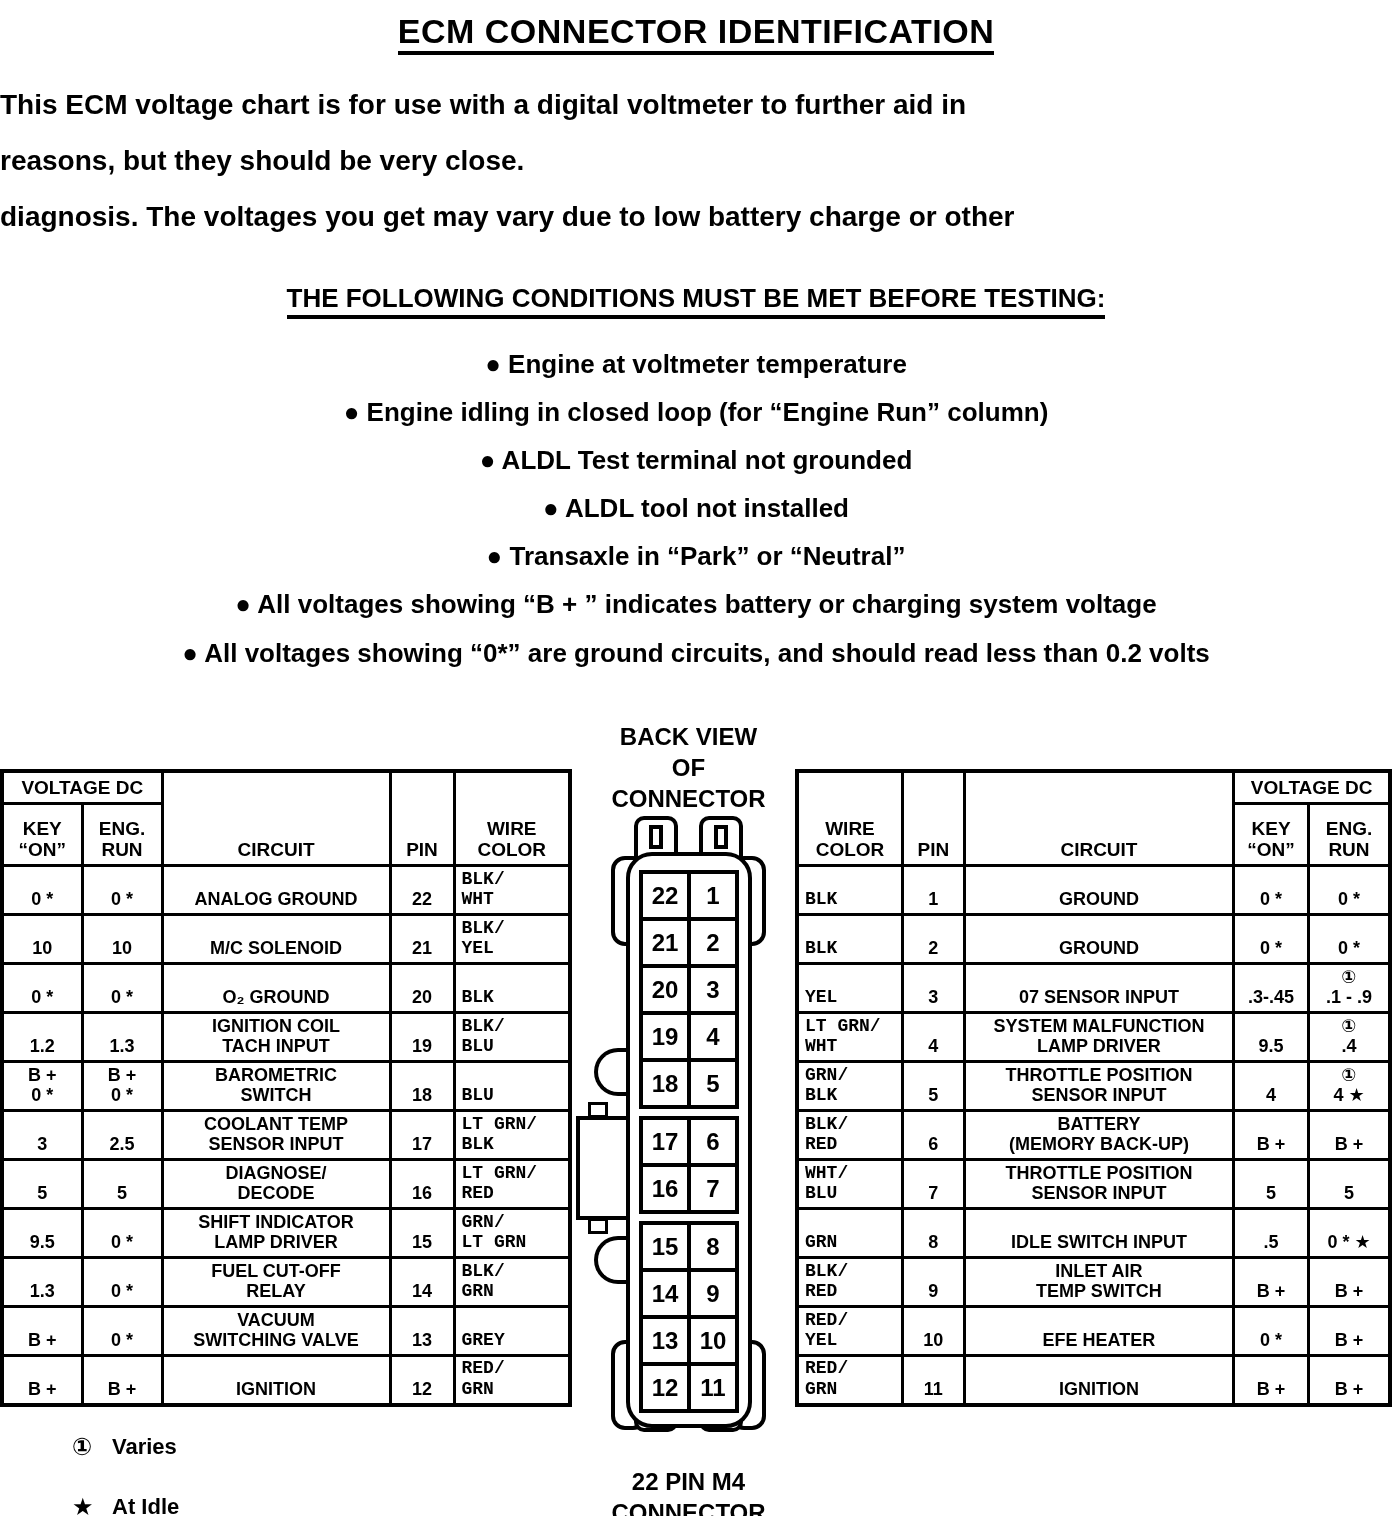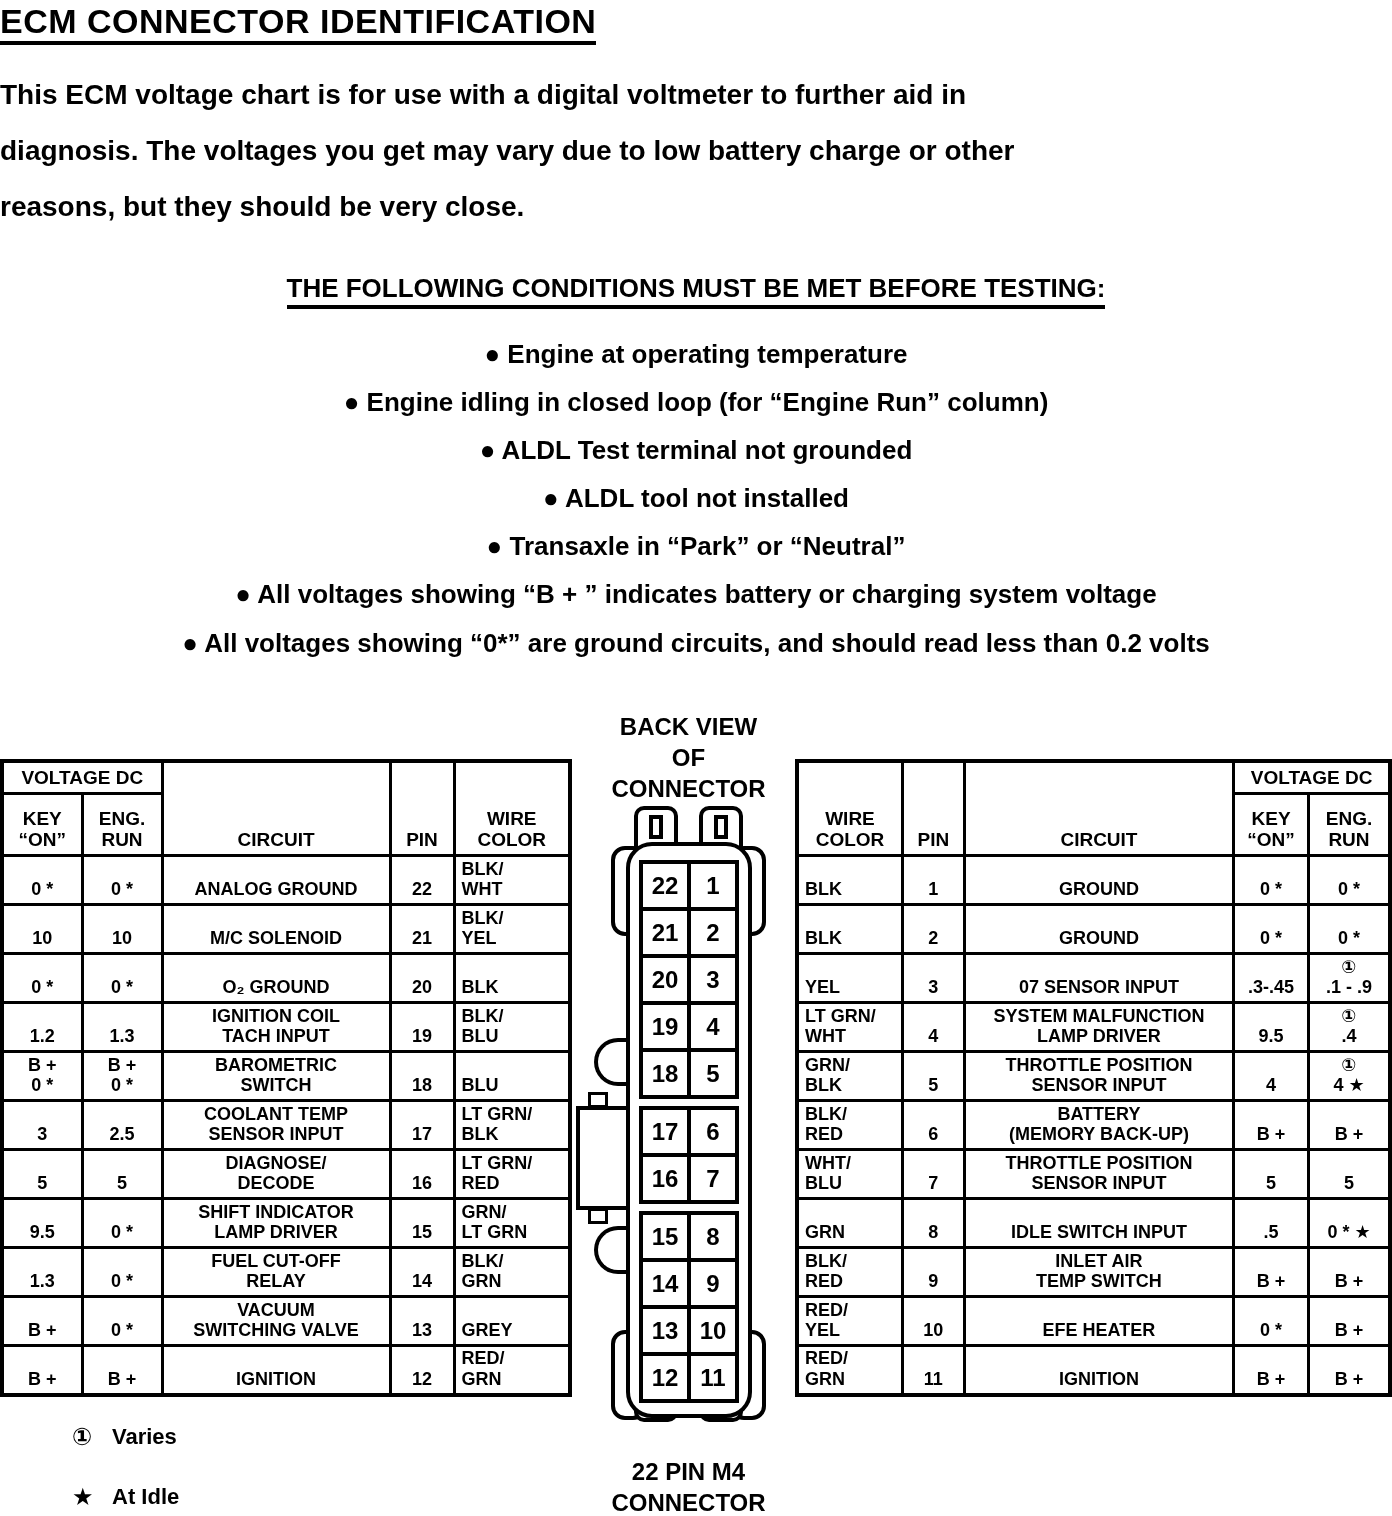--- a/index.html
+++ b/index.html
@@ -5,21 +5,21 @@
   * { box-sizing: border-box; }
   html,body { margin:0; padding:0; }
   body {
     width:1392px; height:1516px; background:#ffffff; color:#000000;
     font-family:"Liberation Sans","DejaVu Sans",sans-serif;
     font-weight:700; overflow:hidden;
   }
   .page { position:relative; width:1392px; height:1516px; }
 
   
-  .title { text-align:left; font-size:34px; padding-top:2px; letter-spacing:0.5px; }
+  .title { text-align:center; font-size:34px; padding-top:12px; letter-spacing:0.5px; }
   .title .ul { border-bottom:4px solid #000; padding-bottom:1px; }
   .intro { text-align:left; font-size:28px; margin-top:26px; line-height:2.0; }
   .cond-head { text-align:center; font-size:26px; margin-top:38px; }
   .cond-head .ul { border-bottom:4px solid #000; padding-bottom:2px; }
   .bullets { text-align:center; font-size:26px; margin-top:26px; line-height:1.85; }
 
   
   .bottom { display:flex; align-items:flex-start; margin-top:40px; }
   .col-left  { width:582px; margin-top:52px; }
   .col-mid   { width:213px; margin-top:4px; }
@@ -30,21 +30,21 @@
   th,td {
     border:3px solid #000; padding:1px 3px 4px 3px;
     line-height:1.12; white-space:pre-line; vertical-align:bottom;
     overflow:hidden;
   }
   th { font-size:19px; text-align:center; }
   thead tr.hr1 { height:33px; }
   thead tr.hr2 { height:62px; }
   tbody tr { height:49px; }
   td.c-key_on, td.c-eng_run, td.c-circuit, td.c-pin { text-align:center; }
-  td.c-wire_color { text-align:left; padding-left:6px; }
+  td.c-wire_color { text-align:left; padding-left:6px;font-family:Liberation Mono, monospace; }
 
   
   .conn-label { text-align:center; font-size:24px; line-height:1.3; }
   .conn-label-bottom { margin-top:2px; }
 
   
   .connector-art { position:relative; height:648px; margin-top:2px; }
   .conn-shell {
     position:absolute; left:44px; top:36px; width:126px; height:576px;
     border:4px solid #000; border-radius:26px; background:#fff; z-index:2;
@@ -101,30 +101,30 @@
 <body>
 
 <div class="page">
 
   <div class="title">
     <span class="ul">ECM CONNECTOR IDENTIFICATION</span>
   </div>
 
   <div class="intro" id="intro">
       <div class="intro-line">This ECM voltage chart is for use with a digital voltmeter to further aid in</div>
+      <div class="intro-line">reasons, but they should be very close.</div>
       <div class="intro-line">diagnosis.  The voltages you get may vary due to low battery charge or other</div>
-      <div class="intro-line">reasons, but they should be very close.</div>
     </div>
 
   <div class="cond-head">
     <span class="ul">THE FOLLOWING CONDITIONS MUST BE MET BEFORE TESTING:</span>
   </div>
 
   <div class="bullets" id="bullets">
-      <div class="bullet">● Engine at operating temperature</div>
+      <div class="bullet">● Engine at voltmeter temperature</div>
       <div class="bullet">● Engine idling in closed loop (for “Engine Run” column)</div>
       <div class="bullet">● ALDL Test terminal not grounded</div>
       <div class="bullet">● ALDL tool not installed</div>
       <div class="bullet">● Transaxle in “Park” or “Neutral”</div>
       <div class="bullet">● All voltages showing “B + ” indicates battery or charging system voltage</div>
       <div class="bullet">● All voltages showing “0*” are ground circuits, and should read less than 0.2 volts</div>
     </div>
 
   <div class="bottom">
 

